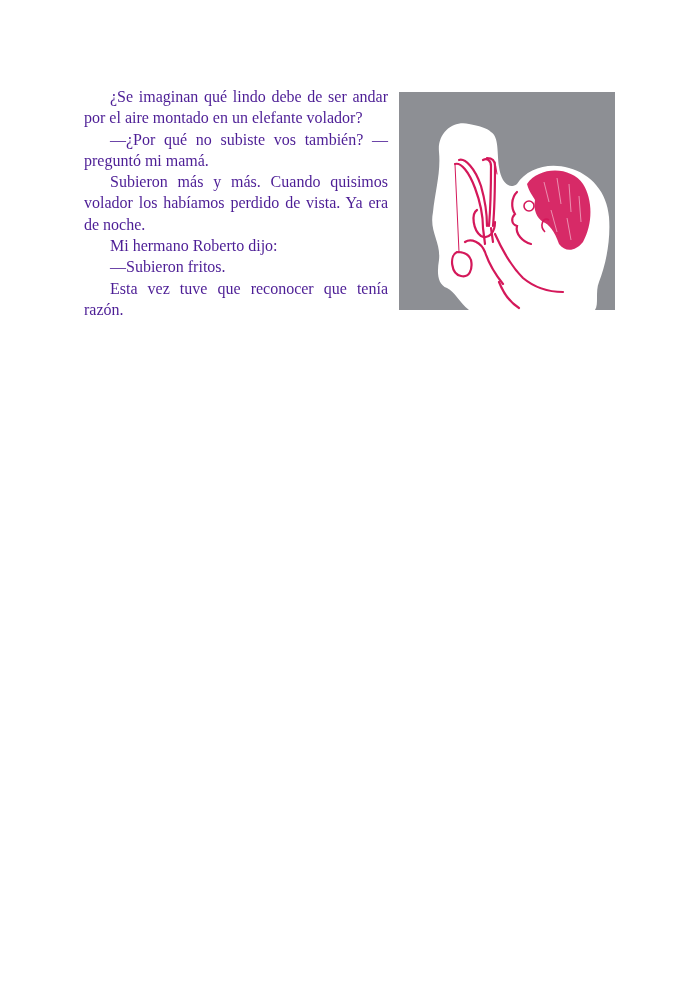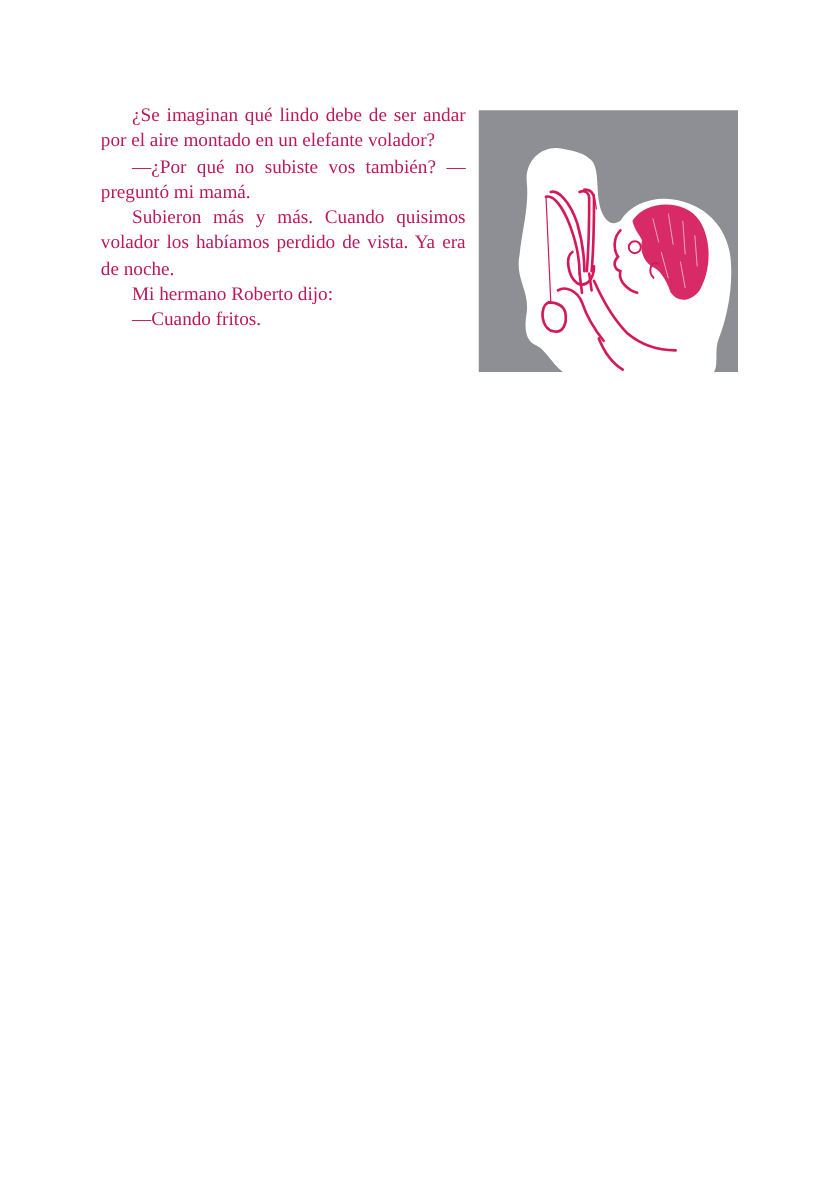--- a/index.html
+++ b/index.html
@@ -5,21 +5,21 @@
   html, body { margin: 0; padding: 0; background: #ffffff; }
   body { width: 700px; height: 989px; position: relative; overflow: hidden; }
   .page {
     position: absolute;
     left: 84px;
     top: 86px;
     width: 531px;
     font-family: "Liberation Serif", "DejaVu Serif", serif;
     font-size: 16px;
     line-height: 21.3px;
-    color: #be185d;
+    color: #4c1d95;
     text-align: justify;
   }
   .page p { margin: 0; text-indent: 26px; }
   .figure {
     float: right;
     width: 216px;
     height: 218px;
     margin: 6px 0 6px 11px;
     position: relative;
     background: #8d8f94;
@@ -70,14 +70,15 @@
       </g>
 
       <path d="M150 128 C144 124, 140 134, 146 140" fill="none" stroke="#d4185a" stroke-width="1.6"></path>
     </svg>
   </div>
 
   <p>¿Se imaginan qué lindo debe de ser andar por el aire montado en un elefante volador?</p>
   <p>—¿Por qué no subiste vos también? —preguntó mi mamá.</p>
   <p>Subieron más y más. Cuando quisimos volador los habíamos perdido de vista. Ya era de noche.</p>
   <p>Mi hermano Roberto dijo:</p>
-  <p>—Cuando fritos.</p>
+  <p>—Subieron fritos.</p>
+  <p>Esta vez tuve que reconocer que tenía razón.</p>
 </div>
 
 </body></html>

